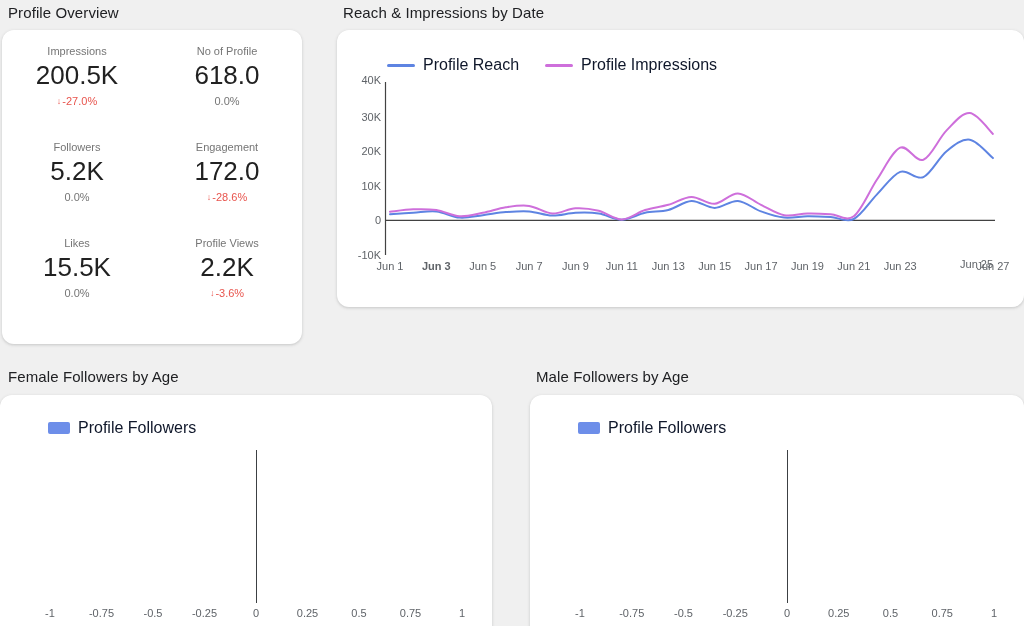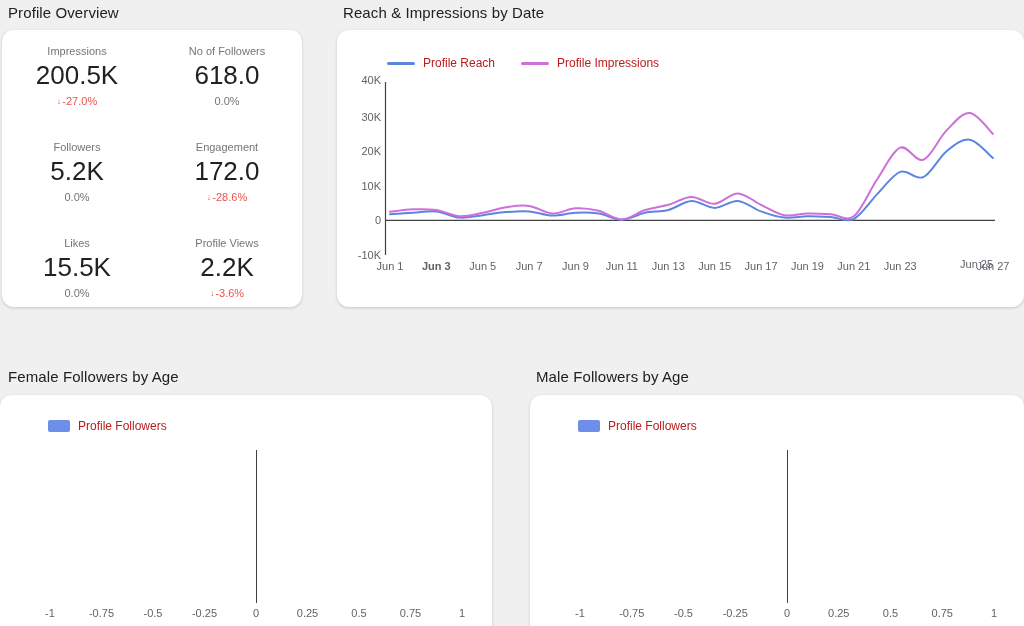--- a/index.html
+++ b/index.html
@@ -15,48 +15,48 @@
   .kpi-value{font-size:26px;color:#212121;line-height:32px;margin-top:1px;}
   .kpi-change{font-size:11px;line-height:14px;margin-top:3px;display:flex;align-items:center;gap:1px;}
   .kpi-change.neu{color:#757575;}
   .kpi-change.neg{color:#e8544d;}
   .arr{font-size:9px;line-height:10px;}
   
   .legend-row{position:absolute;display:flex;align-items:center;gap:26px;}
   .legend-item{display:flex;align-items:center;gap:8px;}
   .legend-line{display:inline-block;width:28px;height:3px;border-radius:2px;}
   .legend-swatch{display:inline-block;width:22px;height:12px;border-radius:2px;}
-  .legend-label{font-size:12px;color:#b91c1c;}
+  .legend-label{font-size:16px;color:#0f172a;}
   
   .ytick{position:absolute;left:0;width:44px;text-align:right;font-size:11px;color:#5f6368;line-height:12px;}
   .xtick{position:absolute;width:60px;text-align:center;font-size:11px;color:#5f6368;line-height:13px;}
   .chart-svg{position:absolute;left:0;top:0;}
   .axis-vline{position:absolute;width:1px;background:#3c4043;}
 </style>
 </head>
 <body>
 
 <div class="stage">
 
   <div class="section-title" style="left:8px;top:4px;">Profile Overview</div>
 
   <div class="section-title" style="left:343px;top:4px;">Reach &amp; Impressions by Date</div>
 
-  <div class="card" style="left:2px;top:30px;width:300px;height:277px;">
+  <div class="card" style="left:2px;top:30px;width:300px;height:314px;">
     <div class="kpi-grid">
         <div class="kpi">
           <div class="kpi-label">Impressions</div>
           <div class="kpi-value">200.5K</div>
           <div class="kpi-change neg">
             <span class="arr">↓</span>
             <span>-27.0%</span>
           </div>
         </div>
         <div class="kpi">
-          <div class="kpi-label">No of Followers</div>
+          <div class="kpi-label">No of Profile</div>
           <div class="kpi-value">618.0</div>
           <div class="kpi-change neu">
             <span>0.0%</span>
           </div>
         </div>
         <div class="kpi">
           <div class="kpi-label">Followers</div>
           <div class="kpi-value">5.2K</div>
           <div class="kpi-change neu">
             <span>0.0%</span>

